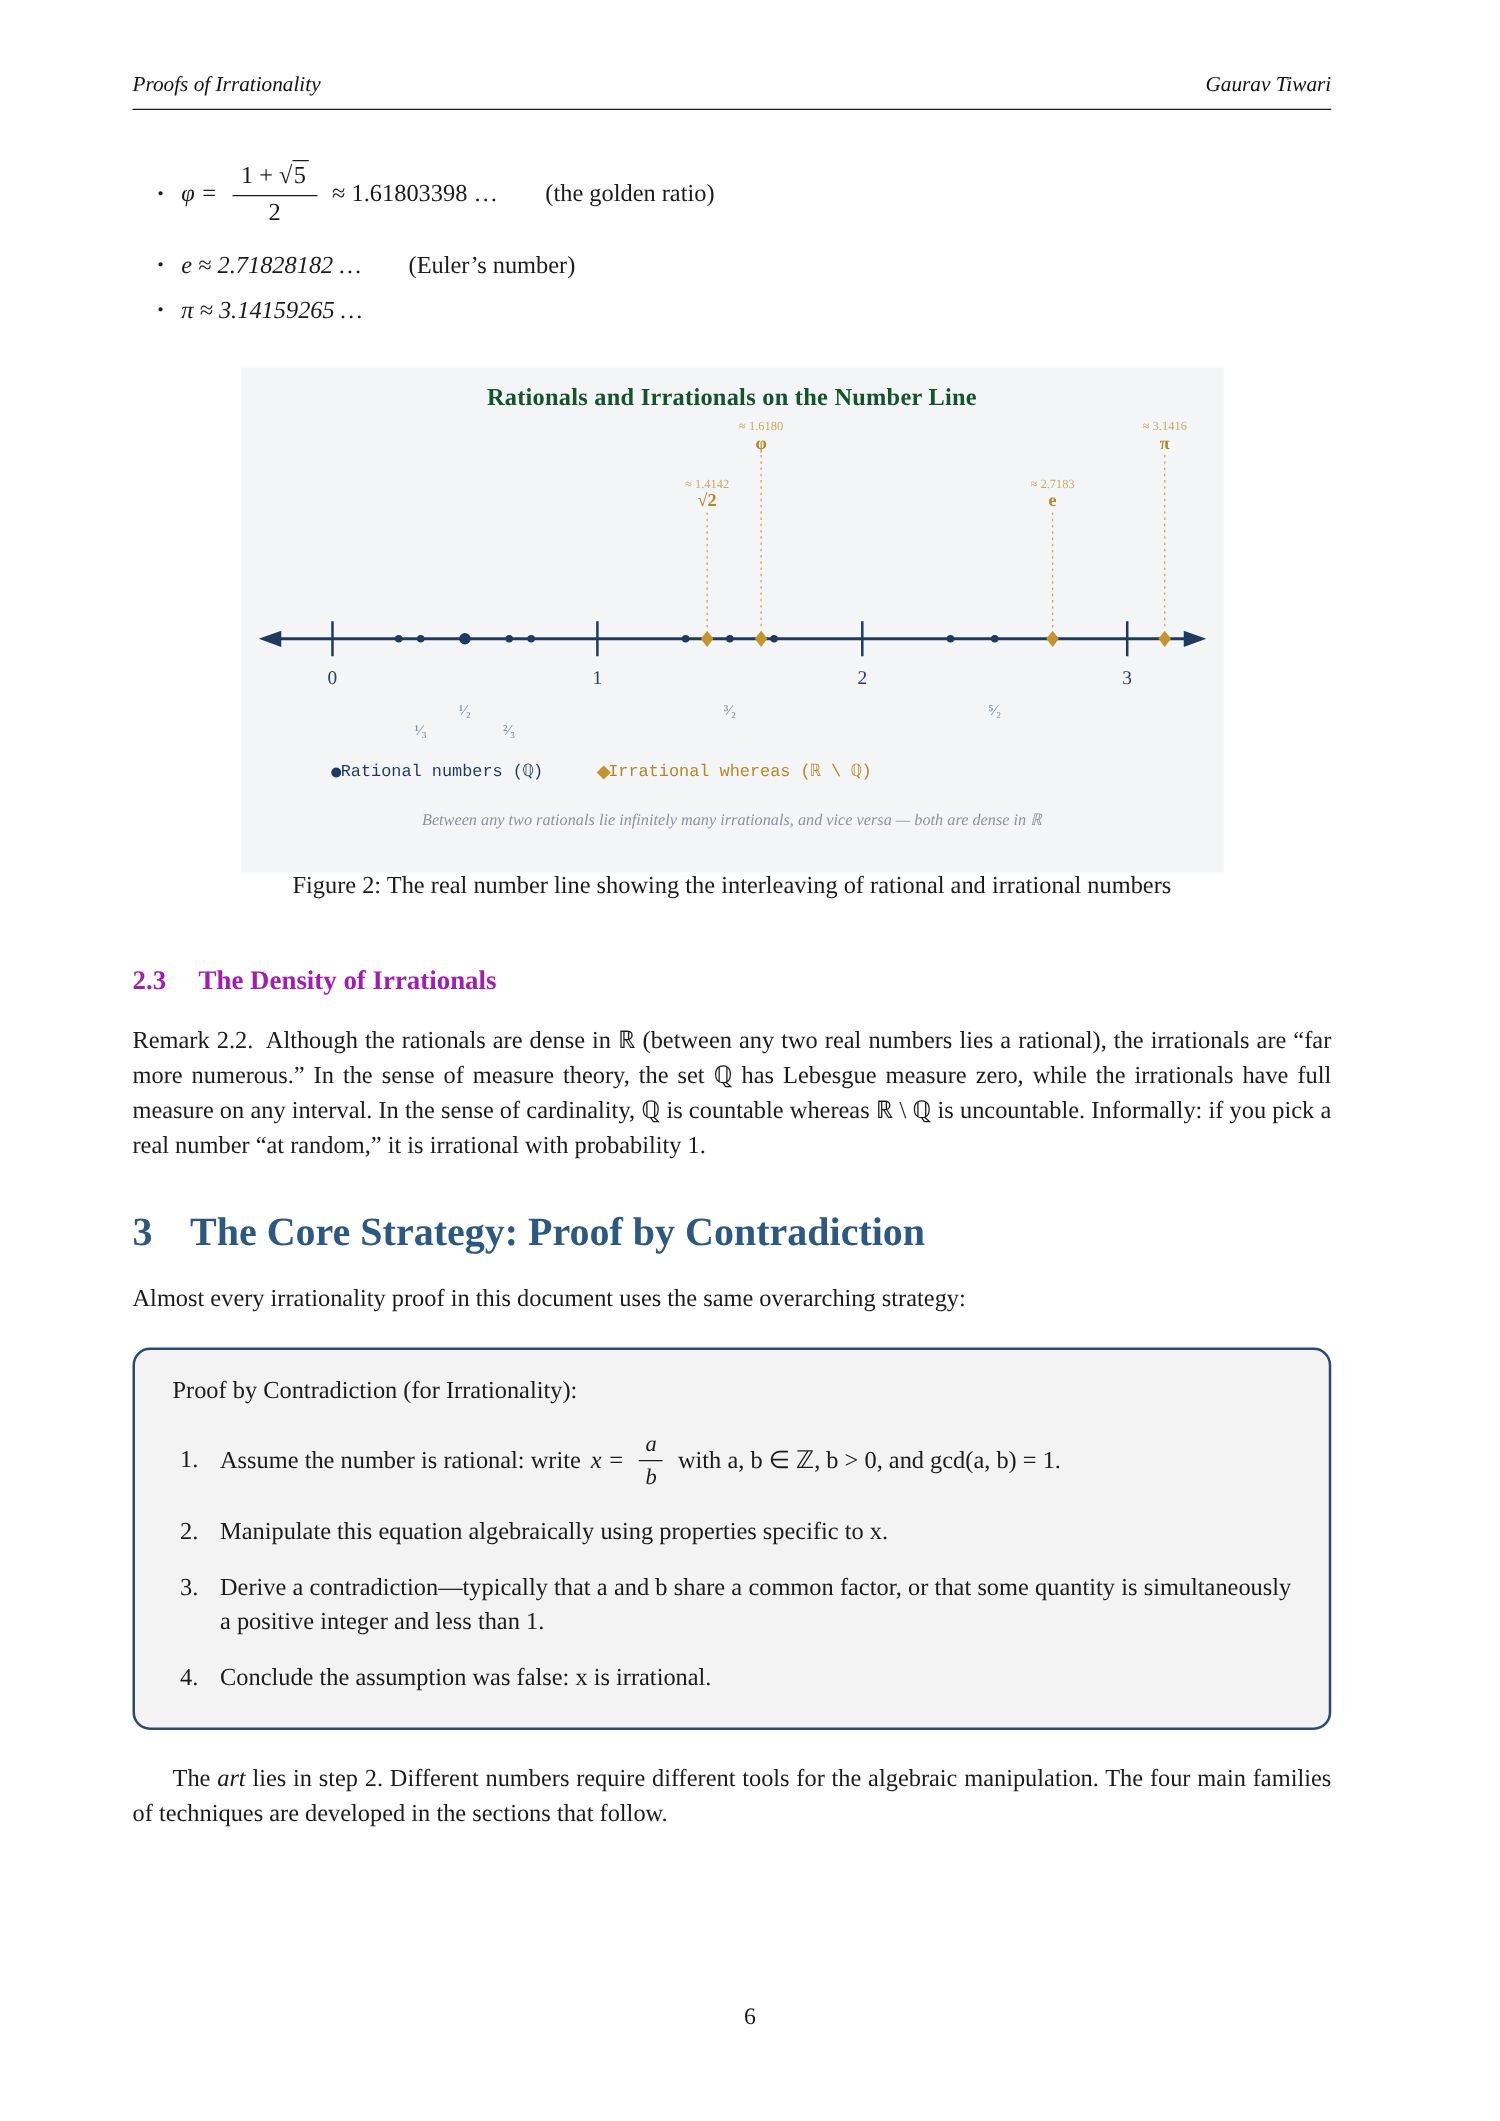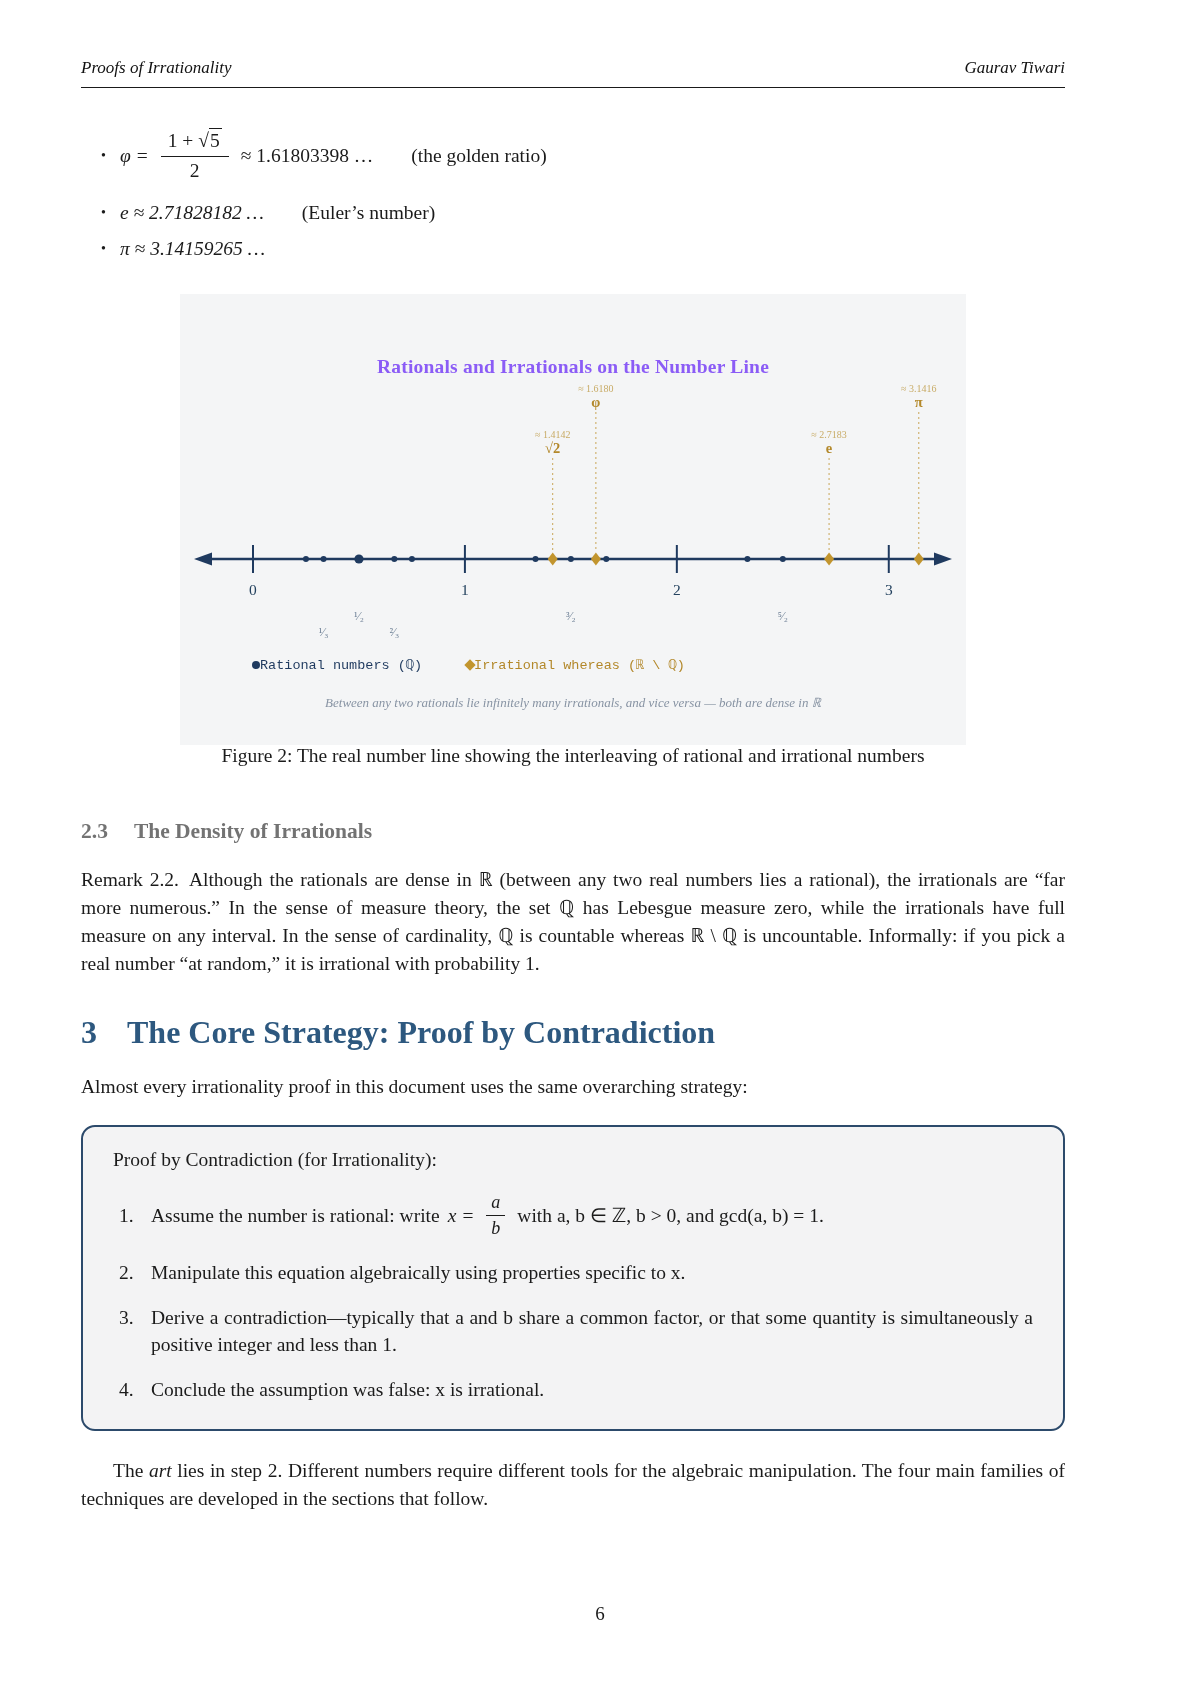--- a/index.html
+++ b/index.html
@@ -1,18 +1,18 @@
 <!DOCTYPE html>
 <html><head>
 <meta charset="utf-8">
 <style>
   html,body{margin:0;padding:0;background:#ffffff;}
   .page{
     width:1200px;height:1697px;box-sizing:border-box;
-    padding:58px 135px 0 81px;position:relative;overflow:hidden;
+    padding:58px 135px 0 106px;position:relative;overflow:hidden;
     font-family:"Liberation Serif", serif;color:#1b1b1b;background:#ffffff;
   }
   
   .doc-header{
     display:flex;justify-content:space-between;align-items:flex-end;
     font-style:italic;font-size:17px;color:#111;
     border-bottom:1.4px solid #1a1a1a;padding-bottom:9px;
   }
   
   .bullets{margin-top:36px;font-size:19.5px;}
@@ -34,21 +34,21 @@
   .figure-title{
     text-align:center;font-weight:bold;font-size:19.5px;letter-spacing:.2px;
   }
   .legend{display:flex;gap:44px;padding-left:72px;margin-top:10px;font-size:13.5px;align-items:center;}
   .legend-item{display:flex;align-items:center;gap:0;font-family:Liberation Mono, monospace;}
   .legend-dot{width:8px;height:8px;border-radius:50%;display:inline-block;}
   .legend-diamond{width:8px;height:8px;transform:rotate(45deg);display:inline-block;}
   .figure-note{margin-top:20px;text-align:center;font-style:italic;font-size:13px;color:#8793a3;}
   .fig-caption{text-align:center;font-size:19.5px;}
   
-  .section-sub{margin-top:52px;font-size:21.5px;font-weight:bold;color:#737373;}
+  .section-sub{margin-top:52px;font-size:21.5px;font-weight:bold;color:#a21caf;}
   .section-sub .sec-num{margin-right:26px;}
   .section-main{margin-top:36px;font-size:32px;font-weight:bold;color:#2d587f;}
   .section-main .sec-num{margin-right:30px;}
   .para{margin-top:22px;font-size:19.5px;line-height:28px;text-align:justify;}
   .para .lead-label{margin-right:10px;}
   
   .proof-box{
     margin-top:24px;border:2.5px solid #2c4a6b;border-radius:14px;
     background:#f3f3f4;padding:22px 30px 26px 30px;box-sizing:border-box;
   }
@@ -100,21 +100,21 @@
     </div>
     <div class="bullet">
       <span class="marker">•</span>
       <span class="mrow">
         <span class="mi">π ≈ 3.14159265 …</span>
       </span>
     </div>
   </div>
 
   <div class="figure">
-    <div class="figure-title" style="color: #8b5cf6; margin-top: 48px;">Rationals and Irrationals on the Number Line</div>
+    <div class="figure-title" style="color: #14532d;">Rationals and Irrationals on the Number Line</div>
     <svg id="numberline-svg" width="786" height="264" viewBox="0 0 786 264">
         <line x1="30" x2="756" y1="181" y2="181" stroke="#1f3a5f" stroke-width="2.4"></line>
         <polygon points="14,181 32,174.5 32,187.5" fill="#1f3a5f"></polygon>
         <polygon points="772,181 754,174.5 754,187.5" fill="#1f3a5f"></polygon>
         <line x1="72.98295454545455" x2="72.98295454545455" y1="167" y2="195" stroke="#1f3a5f" stroke-width="2"></line>
         <text x="72.98295454545455" y="217" text-anchor="middle" font-size="15.5" fill="#24425f">0</text>
         <line x1="284.91477272727275" x2="284.91477272727275" y1="167" y2="195" stroke="#1f3a5f" stroke-width="2"></line>
         <text x="284.91477272727275" y="217" text-anchor="middle" font-size="15.5" fill="#24425f">1</text>
         <line x1="496.8465909090909" x2="496.8465909090909" y1="167" y2="195" stroke="#1f3a5f" stroke-width="2"></line>
         <text x="496.8465909090909" y="217" text-anchor="middle" font-size="15.5" fill="#24425f">2</text>

